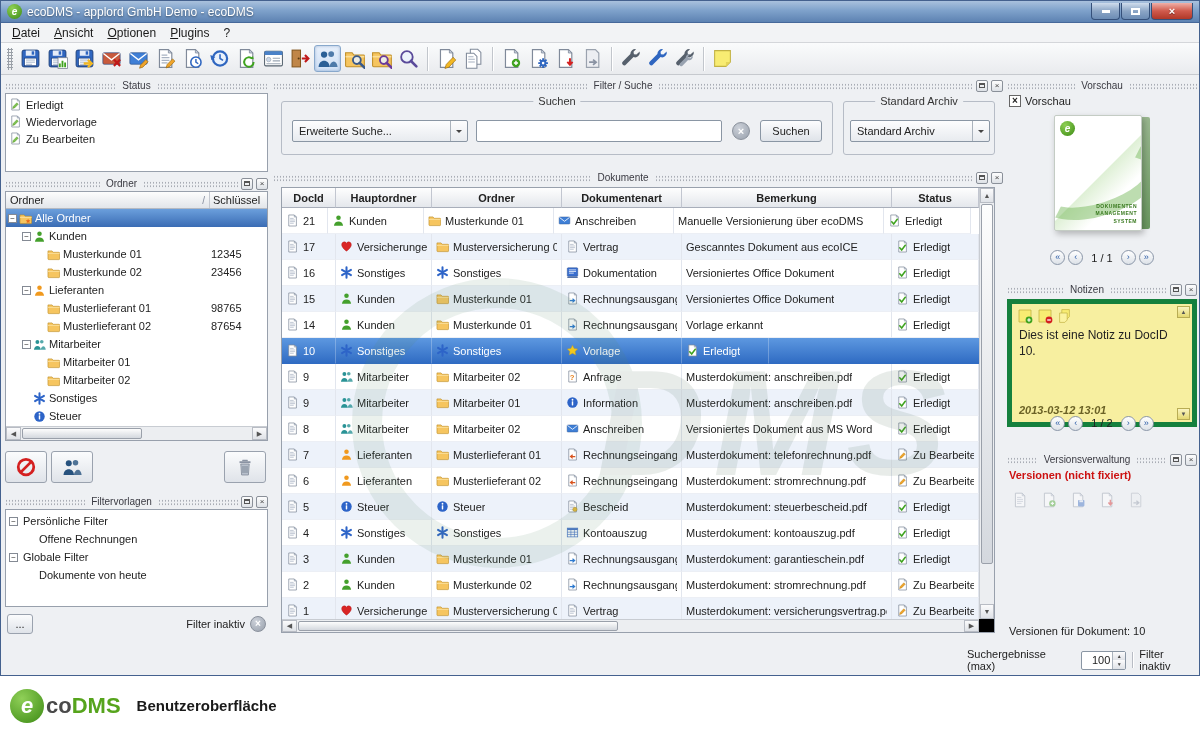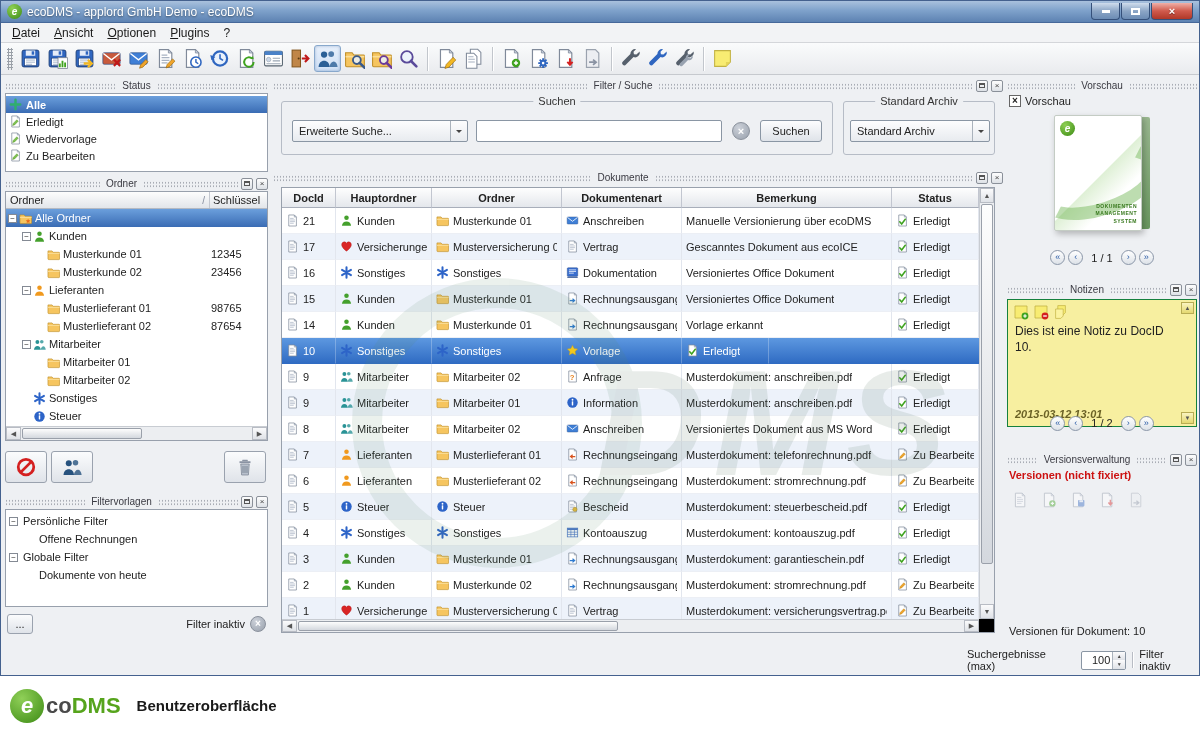--- a/index.html
+++ b/index.html
@@ -118,21 +118,21 @@
 .swbox-side{position:absolute;right:0;top:2px;bottom:2px;width:10px;background:linear-gradient(#9ab890,#6a9860);border-radius:0 2px 2px 0;}
 .swbox-front{position:absolute;top:0;bottom:0;left:0;right:8px;background:linear-gradient(135deg,#fff 52%,#dff0d6 53%,#fff 72%);border:1px solid #c4ccc4;border-radius:2px;box-shadow:2px 3px 6px rgba(0,0,0,.25);overflow:hidden;}
 .swbox-swoosh{position:absolute;left:-22px;top:32px;width:130px;height:68px;border-radius:50%;border:13px solid rgba(110,180,80,.45);border-top-color:transparent;border-left-color:transparent;transform:rotate(-18deg);}
 .swbox-logo{position:absolute;top:5px;left:5px;}
 .swbox-text{position:absolute;bottom:5px;right:4px;font-size:5px;font-weight:bold;color:#3a7a20;line-height:1.5;letter-spacing:.5px;text-align:right;}
 .pager{display:flex;align-items:center;justify-content:center;gap:3px;}
 #previewPager{position:absolute;bottom:0;left:0;right:0;}
 .pg-btn{width:15px;height:15px;border-radius:50%;border:1px solid #8a96a8;background:linear-gradient(#fff,#dde2e8);color:#2f5fa8;font-size:9px;line-height:13px;text-align:center;}
 .pg-text{margin:0 5px;}
 #ph-notizen{top:208px;}
-#notesArea{position:absolute;top:224px;left:1006px;width:190px;height:128px;background:#f7efa0;border:1px solid #15803d;}
+#notesArea{position:absolute;top:224px;left:1006px;width:190px;height:128px;background:#f7efa0;border:5px solid #15803d;}
 .notes-toolbar{display:flex;gap:3px;padding:3px 4px 1px;}
 .nt-btn{width:17px;height:17px;display:flex;align-items:center;justify-content:center;}
 .note-text{padding:2px 18px 2px 7px;font-size:12px;line-height:1.35;}
 .note-stamp{position:absolute;left:7px;bottom:6px;font-weight:bold;font-style:italic;color:#6b6226;}
 .note-scroll{position:absolute;top:2px;bottom:2px;right:2px;width:13px;display:flex;flex-direction:column;justify-content:space-between;}
 .nsb{width:13px;height:12px;border:1px solid #b8ac54;background:linear-gradient(#faf4c0,#e4d870);font-size:6px;color:#555;display:flex;align-items:center;justify-content:center;}
 #notesPager{position:absolute;top:340px;left:1006px;width:190px;height:16px;}
 #ph-versionen{top:378px;}
 #verState{position:absolute;top:394px;left:1008px;width:188px;font-weight:bold;color:#cc1111;}
 #verToolbar{position:absolute;top:412px;left:1008px;width:188px;height:26px;display:flex;gap:7px;align-items:center;}
@@ -384,26 +384,20 @@
       </div>
 
     <div class="workspace">
 
       <div class="panel-header lcol" id="ph-status">
         <span class="ph-dots"></span>
         <span class="ph-title">Status</span>
         <span class="ph-dots"></span>
       </div>
       <div class="boxed lcol" id="statusList">
-          <div class="slist-row sel">
-   <span class="ic13"><svg viewBox="0 0 16 16" width="100%" height="100%" xmlns="http://www.w3.org/2000/svg">
-                <path d="M8 2.2v11.6M2.2 8h11.6" stroke="#2fae6e" stroke-width="3" stroke-linecap="round"></path>
-              </svg></span>
-   <span>Alle</span>
-          </div>
           <div class="slist-row">
    <span class="ic13"><svg viewBox="0 0 16 16" width="100%" height="100%" xmlns="http://www.w3.org/2000/svg">
                 <path d="M3.4 1.2h6.8l2.6 2.6v11H3.4z" fill="#fff" stroke="#808a9a" stroke-width=".9"></path>
                 <path d="M10.2 1.2l2.6 2.6h-2.6z" fill="#ccd4e2" stroke="#808a9a" stroke-width=".6"></path>
                 <path d="M4.4 13l.8-2.6 4.4-4.5 1.8 1.7-4.5 4.6z" fill="#7cc24e" stroke="#4e8a24" stroke-width=".5"></path>
               </svg></span>
    <span>Erledigt</span>
           </div>
           <div class="slist-row">
    <span class="ic13"><svg viewBox="0 0 16 16" width="100%" height="100%" xmlns="http://www.w3.org/2000/svg">
@@ -684,21 +678,21 @@
             <span class="th" style="width:54px">DocId</span>
             <span class="th" style="width:96px">Hauptordner</span>
             <span class="th" style="width:130px">Ordner</span>
             <span class="th" style="width:120px">Dokumentenart</span>
             <span class="th" style="width:210px">Bemerkung</span>
             <span class="th" style="width:87px">Status</span>
           </div>
         <div id="docBody">
           <div id="docRows">
               <div class="trow">
-                <span class="tc" style="width:54px">
+                <span class="tc" style="width:46px">
                   <span class="ic13"><svg viewBox="0 0 16 16" width="100%" height="100%" xmlns="http://www.w3.org/2000/svg">
                       <path d="M3.4 1.2h6.8l2.6 2.6v11H3.4z" fill="#fff" stroke="#808a9a" stroke-width=".9"></path>
                       <path d="M10.2 1.2l2.6 2.6h-2.6z" fill="#ccd4e2" stroke="#808a9a" stroke-width=".6"></path>
                       <g stroke="#a8b2c2" stroke-width=".9">
                         <path d="M5 5.4h4.4M5 7.4h6M5 9.4h6M5 11.4h4.5"></path>
                       </g>
                     </svg></span>
                   <span class="tc-text">21</span>
                 </span>
                 <span class="tc" style="width:96px">

